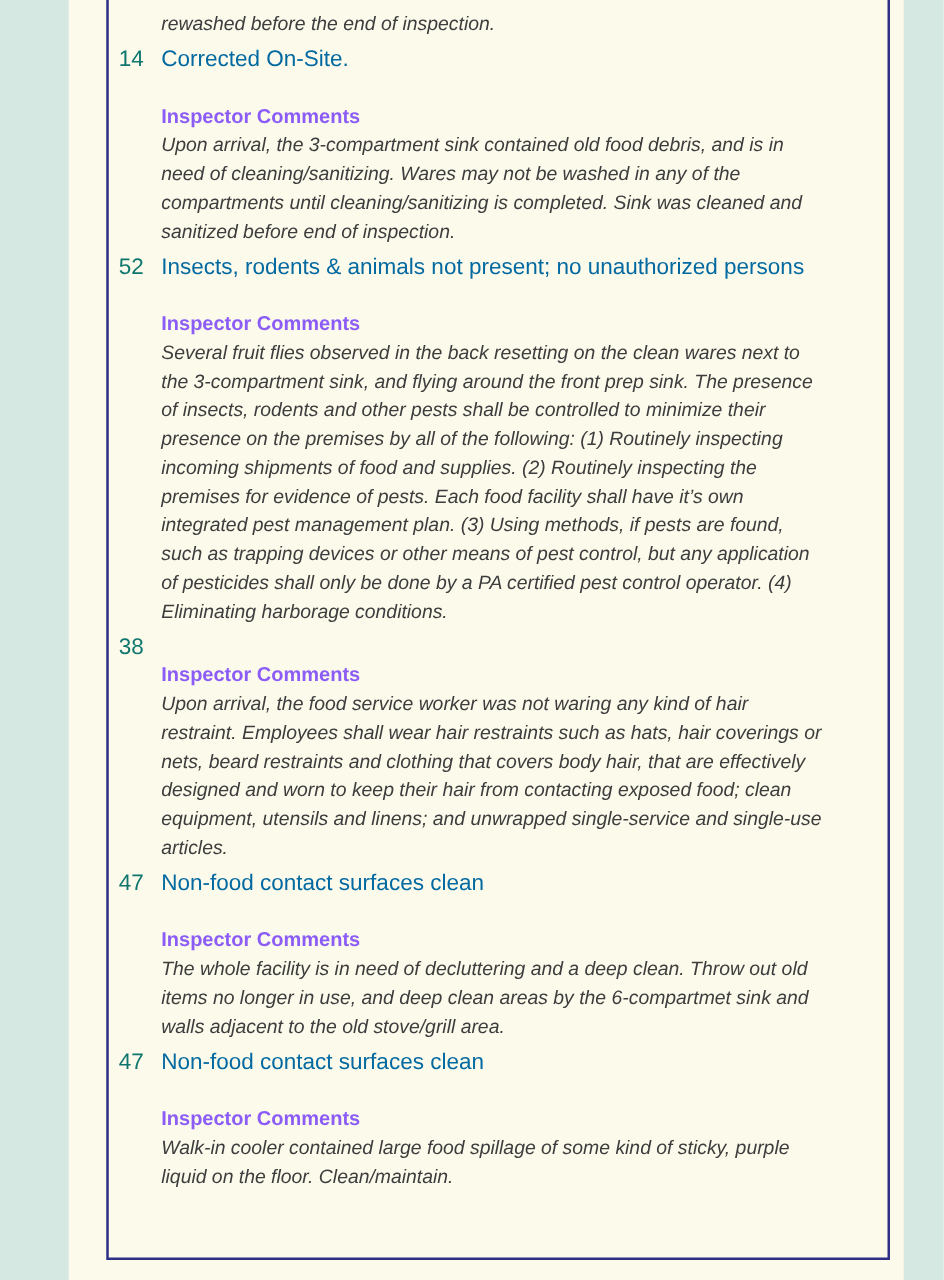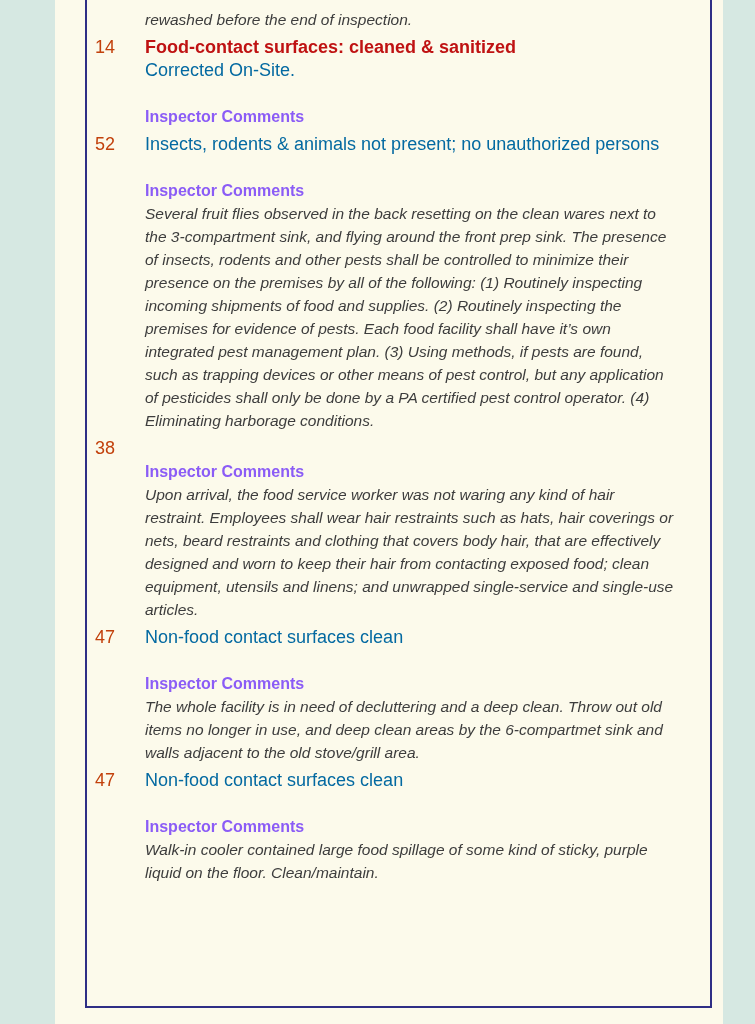--- a/index.html
+++ b/index.html
@@ -26,28 +26,27 @@
     box-sizing: border-box;
     border: 2px solid #2e2e85;
     background: #fcfaeb;
     padding-top: 16px;
     overflow: hidden;
   }
 
   .row {
     display: grid;
     grid-template-columns: 42px 1fr;
-    gap: 16px;
   }
   .row.item { margin-top: 5px; }
 
   .num {
     font-size: 18px;
     line-height: 23px;
-    color: #c2410c;
+    color: #0f766e;
     padding-left: 8px;
   }
   .content { padding-right: 16px; }
 
   .title, .subtitle {
     font-size: 18px;
     line-height: 23px;
     color: #0369a1;
   }
   .title.violation {
@@ -82,24 +81,27 @@
   <div class="row">
     <div class="num"></div>
     <div class="content">
       <p class="para">rewashed before the end of inspection.</p>
     </div>
   </div>
 
   <div class="row item">
     <div class="num">14</div>
     <div class="content">
-      <div class="title violation">Food-contact surfaces: cleaned &amp; sanitized</div>
       <div class="subtitle">Corrected On-Site.</div>
       <div class="comments">
         <div class="comments-label">Inspector Comments</div>
+        <p class="para">Upon arrival, the 3-compartment sink contained old food debris, and is in
+need of cleaning/sanitizing. Wares may not be washed in any of the
+compartments until cleaning/sanitizing is completed. Sink was cleaned and
+sanitized before end of inspection.</p>
       </div>
     </div>
   </div>
 
   <div class="row item">
     <div class="num">52</div>
     <div class="content">
       <div class="title">Insects, rodents &amp; animals not present; no unauthorized persons</div>
       <div class="comments">
         <div class="comments-label">Inspector Comments</div>

